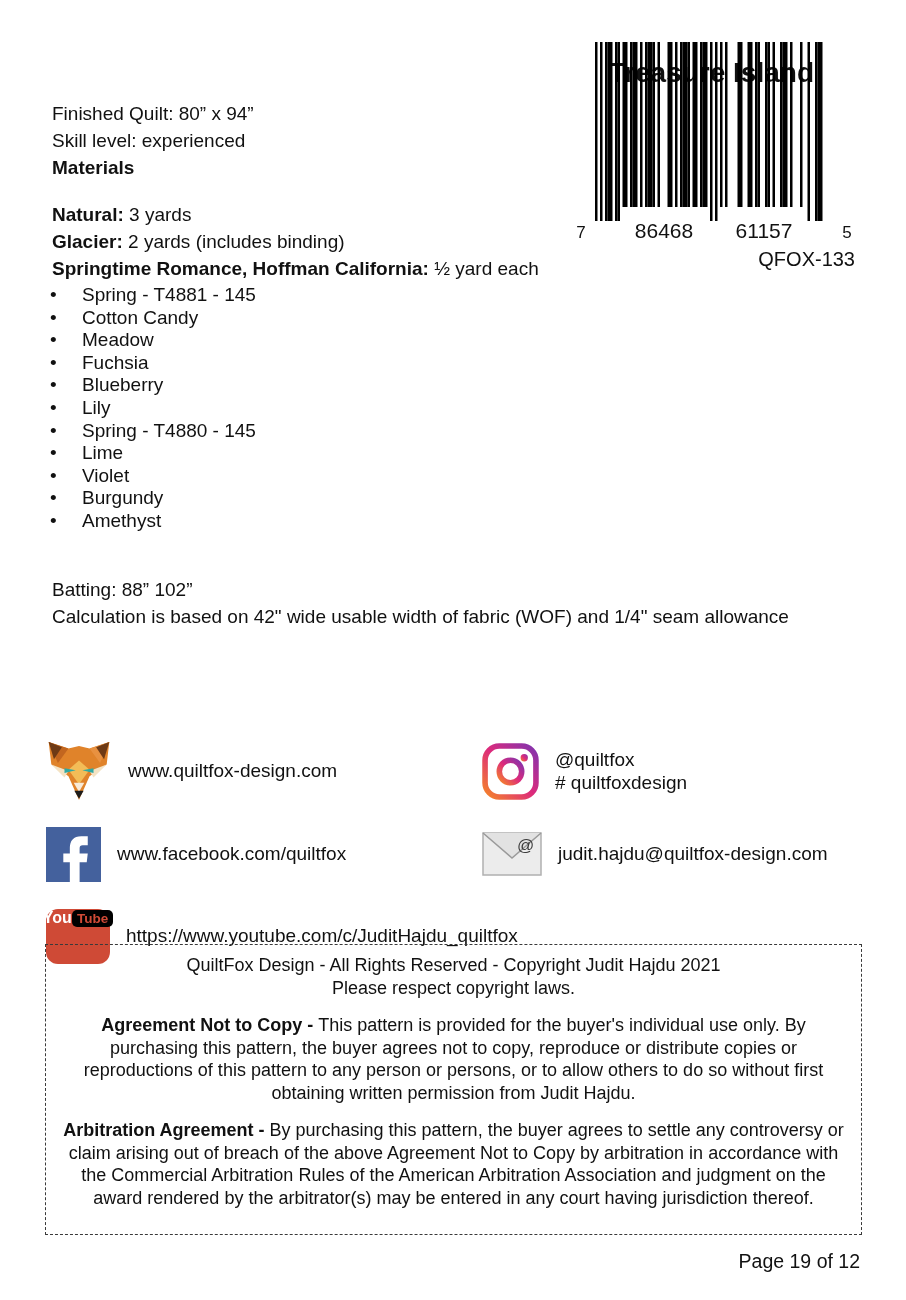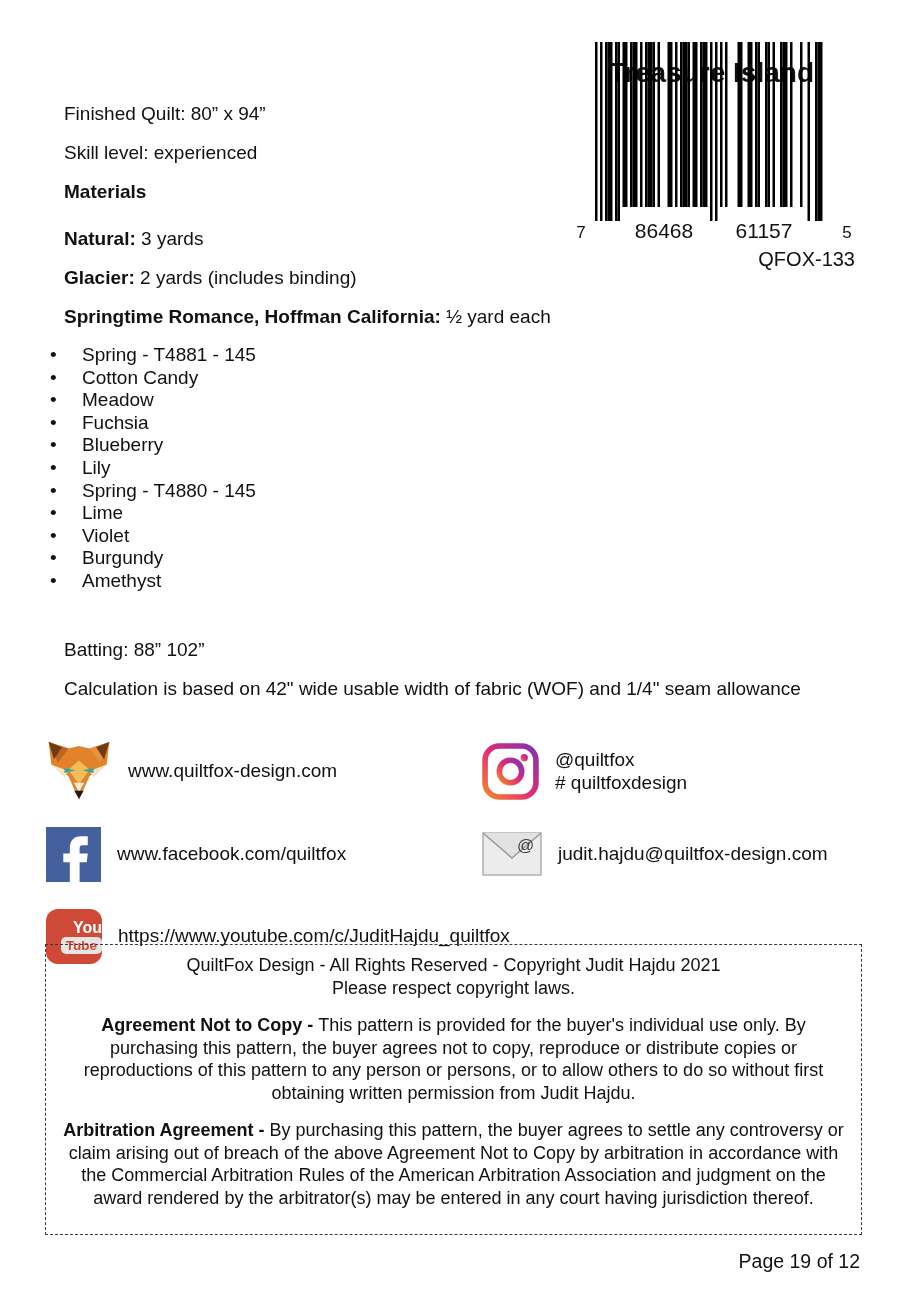--- a/index.html
+++ b/index.html
@@ -9,21 +9,21 @@
     background: #ffffff;
     font-family: "Liberation Sans", sans-serif;
     color: #111;
     overflow: hidden;
     position: relative;
   }
   .main {
     position: absolute; left: 48px; top: 44px; width: 782px;
     font-size: 19px; line-height: 23px;
   }
-  .main p { margin: 16px; }
+  .main p { margin: 4px; }
   .title { font-size: 28px; font-weight: bold; margin: 16px; line-height: 26px; text-align: right; }
   .finished { margin-top: 19px; }
   .skill { margin-top: 19px; }
   .materials-h { margin-top: 19px; font-weight: bold; }
   .yardage { margin-top: 24px; }
   .fabrics-h { margin-top: 24px; }
   b.lbl { font-weight: bold; }
   ul.fabrics { list-style: none; margin: 0; padding: 0; }
   ul.fabrics li { line-height: 22.6px; position: relative; padding-left: 34px; }
   ul.fabrics li::before { content: "\2022"; position: absolute; left: 2px; }
@@ -38,26 +38,26 @@
     position: absolute; left: 46px; top: 742px; width: 816px;
     display: grid; grid-template-columns: 436px 1fr;
     grid-template-rows: 58px 56px 56px; row-gap: 26px;
     font-size: 19px;
   }
   .cell { display: flex; align-items: center; gap: 16px; }
   .stack { display: flex; flex-direction: column; line-height: 23px; }
 
   
   .yt {
-    width: 56px; height: 55px; background: #cf4a36; border-radius: 12px;
-    display: flex; flex-direction: column; align-items: flex-end; justify-content: center;
+    width: 64px; height: 55px; background: #cf4a36; border-radius: 12px;
+    display: flex; flex-direction: row; align-items: flex-start; justify-content: center;
     color: #fff; font-weight: bold; flex: 0 0 auto;
   }
   .yt .you { font-size: 16px; line-height: 17px; }
-  .yt .tube { background: #e5e5e5; color: #cf4a36; border-radius: 5px; font-size: 13.5px; line-height: 15px; padding: 1px 5px; margin-top: 1px; }
+  .yt .tube { background: #000000; color: #cf4a36; border-radius: 5px; font-size: 13.5px; line-height: 15px; padding: 1px 5px; margin-top: 1px; }
 
   .legal {
     position: absolute; left: 45px; right: 44px; top: 944px; height: 291px;
     border: 1.5px dashed #3a3a3a;
     padding: 9px 14px 0 14px;
     text-align: center;
     font-size: 18px; line-height: 22.5px;
   }
   .legal p { margin: 0; }
   .legal .p2, .legal .p3 { margin-top: 15px; }

